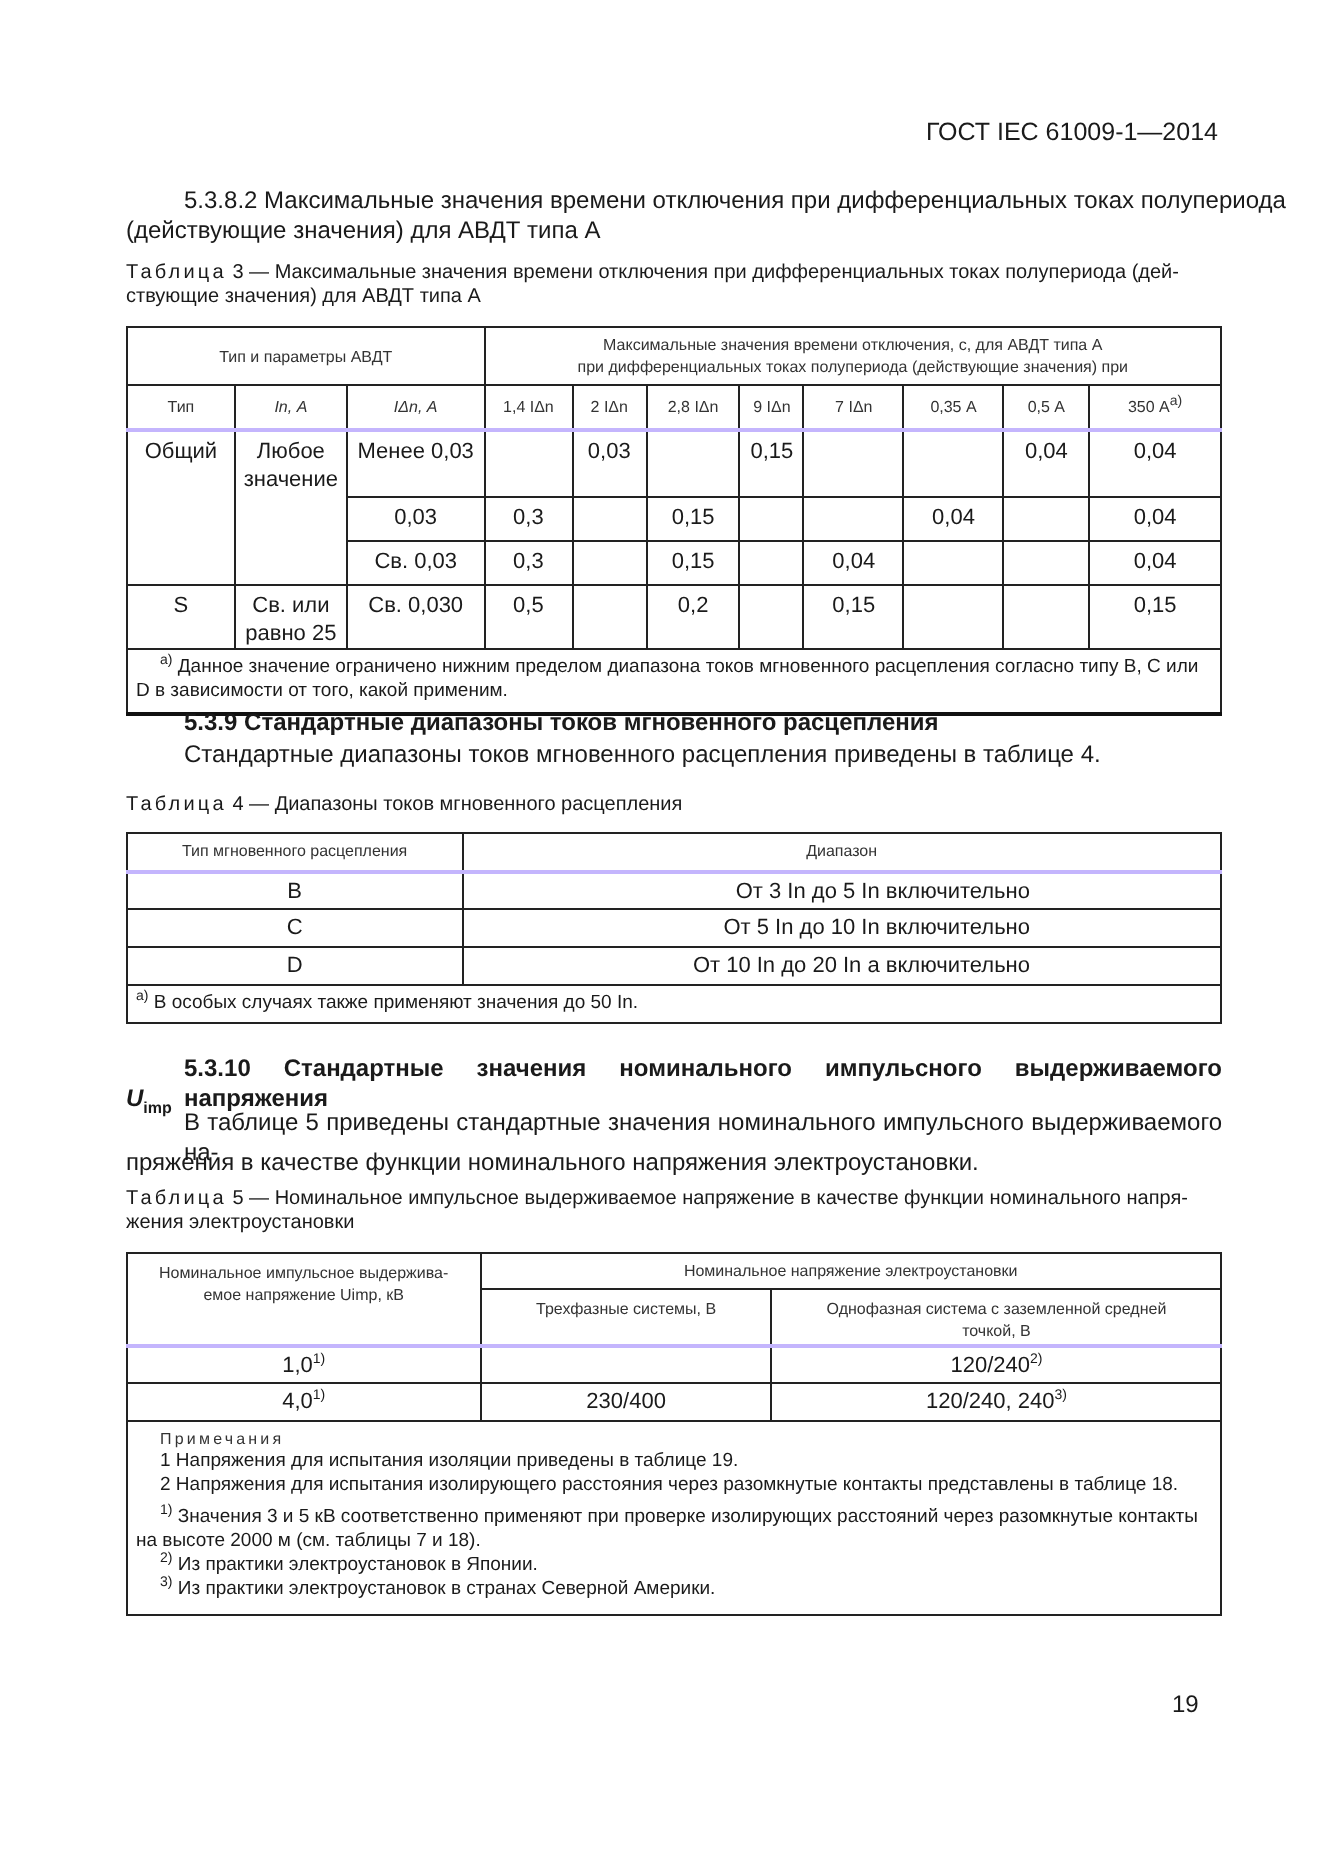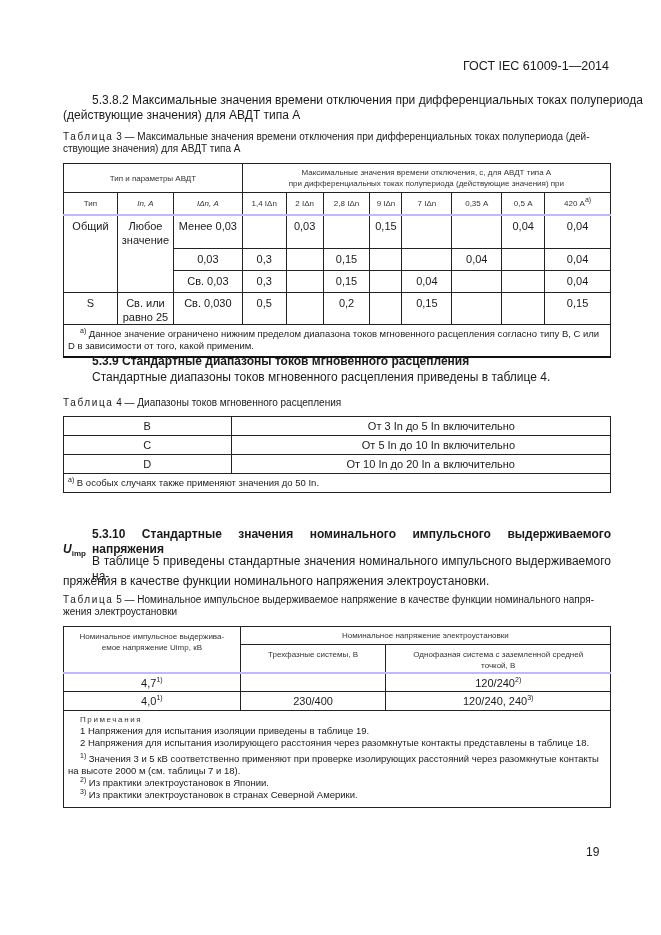--- a/index.html
+++ b/index.html
@@ -62,21 +62,21 @@
     <td class="th thick-b">Тип</td>
     <td class="th thick-b ital">In, А</td>
     <td class="th thick-b ital">IΔn, А</td>
     <td class="th thick-b">1,4 IΔn</td>
     <td class="th thick-b">2 IΔn</td>
     <td class="th thick-b">2,8 IΔn</td>
     <td class="th thick-b">9 IΔn</td>
     <td class="th thick-b">7 IΔn</td>
     <td class="th thick-b">0,35 А</td>
     <td class="th thick-b">0,5 А</td>
-    <td class="th thick-b"><span>420 А</span><sup>a)</sup></td>
+    <td class="th thick-b"><span>350 А</span><sup>a)</sup></td>
   </tr>
   <tr style="height:34px;">
     <td rowspan="3" class="val c">Общий</td>
     <td rowspan="3" class="val c">
           <div>Любое</div>
           <div>значение</div>
         </td>
     <td class="val c">Менее 0,03</td>
     <td class="val c"></td>
     <td class="val c">0,03</td>
@@ -140,20 +140,24 @@
 <div class="abs small" style="top:397px;left:63px;">
   <span class="sp">Таблица</span><span> 4 — Диапазоны токов мгновенного расцепления</span>
 </div>
 
 <table style="top:416px;left:63px;width:548px;">
   <colgroup>
       <col style="width:168px">
       <col style="width:380px">
     </colgroup>
   <tbody>
+      <tr style="height:19px;">
+    <td class="th thick-b">Тип мгновенного расцепления</td>
+    <td class="th thick-b">Диапазон</td>
+  </tr>
   <tr style="height:19px;">
     <td class="val c" style="padding-top:2px;">B</td>
     <td class="val r" style="padding-top:2px;padding-right:95px;padding-left:32px;">От 3 In до 5 In включительно</td>
   </tr>
   <tr style="height:19px;">
     <td class="val c" style="padding-top:2px;">C</td>
     <td class="val r" style="padding-top:2px;padding-right:95px;">От 5 In до 10 In включительно</td>
   </tr>
   <tr style="height:19px;">
     <td class="val c" style="padding-top:2px;">D</td>
@@ -190,21 +194,21 @@
     <td colspan="2" class="th">Номинальное напряжение электроустановки</td>
   </tr>
   <tr style="height:28px;">
     <td class="th thick-b" style="vertical-align:top;padding-top:4px;">Трехфазные системы, В</td>
     <td class="th thick-b" style="vertical-align:top;padding-top:4px;">
       <div>Однофазная система с заземленной средней</div>
       <div>точкой, В</div>
     </td>
   </tr>
   <tr style="height:19px;">
-    <td class="val c" style="padding-top:2px;"><span>4,7</span><sup>1)</sup></td>
+    <td class="val c" style="padding-top:2px;"><span>1,0</span><sup>1)</sup></td>
     <td class="val c" style="padding-top:2px;"></td>
     <td class="val c" style="padding-top:2px;"><span>120/240</span><sup>2)</sup></td>
   </tr>
   <tr style="height:19px;">
     <td class="val c" style="padding-top:2px;"><span>4,0</span><sup>1)</sup></td>
     <td class="val c" style="padding-top:2px;">230/400</td>
     <td class="val c" style="padding-top:2px;"><span>120/240, 240</span><sup>3)</sup></td>
   </tr>
   <tr>
     <td colspan="3" class="note" style="padding:3px 4px 6px 4px;">

